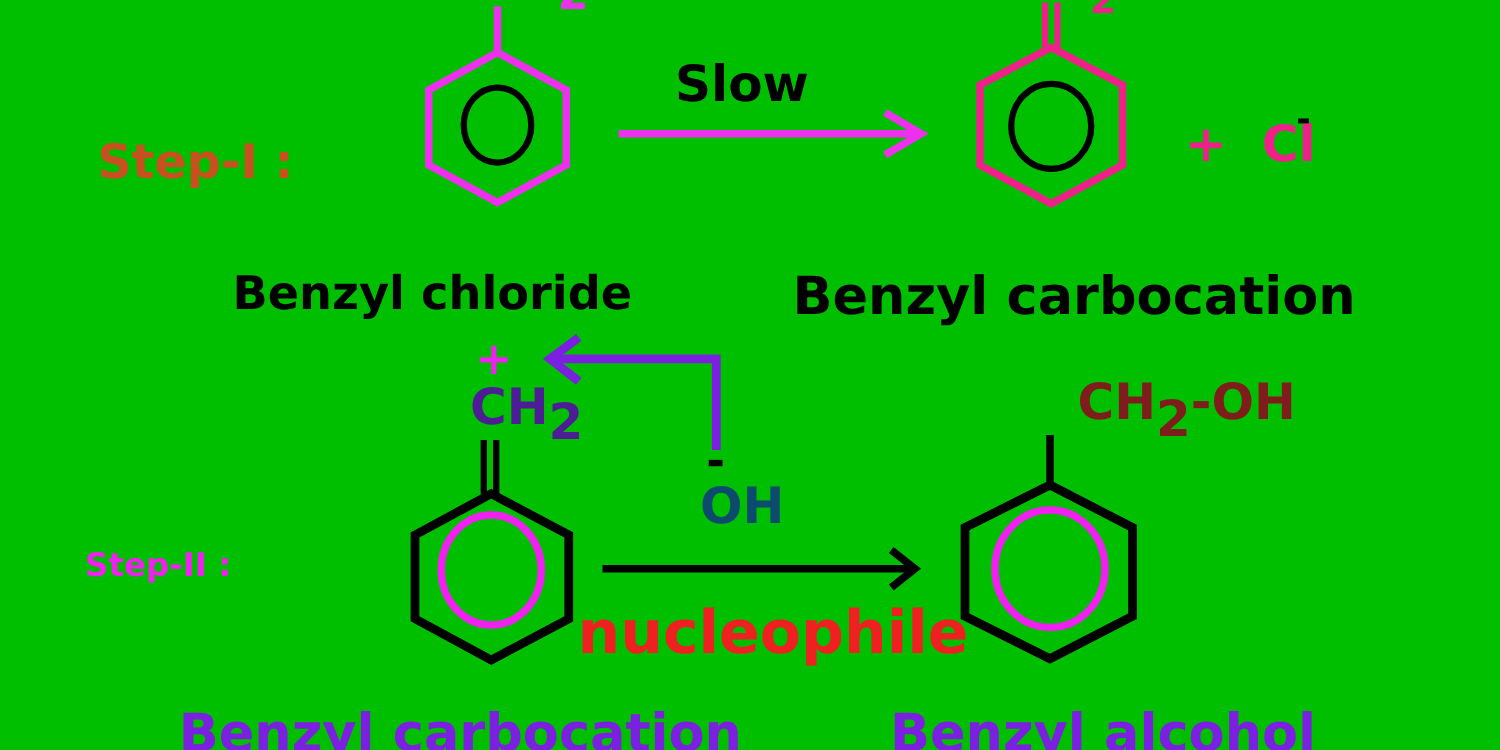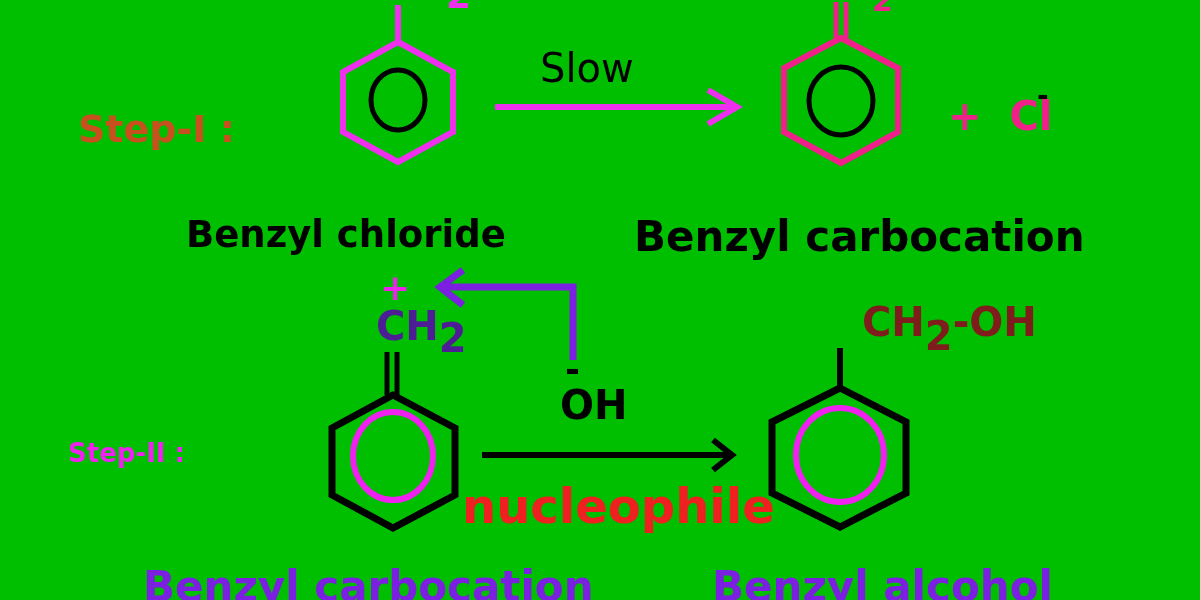--- a/index.html
+++ b/index.html
@@ -1,29 +1,29 @@
 <!DOCTYPE html>
 <html><head>
 <meta charset="utf-8">
 <style>
   html, body { margin:0; padding:0; }
   body { width:1200px; height:600px; overflow:hidden; background:#00bf00; position:relative; font-family:"DejaVu Sans", "Liberation Sans", sans-serif; }
   .canvas { position:absolute; left:0; top:0; width:1200px; height:600px; }
   .txt { position:absolute; font-weight:bold; white-space:nowrap; line-height:1; }
   .step1 { left:78px; top:70px; font-size:38px; color:#c8501e;margin-top:40px; }
   .step2 { left:68px; top:440px; font-size:26px; color:#f020f0; }
-  .slow { left:540px; top:48px; font-size:40px; color:#000; font-weight:normal; }
+  .slow { left:540px; top:48px; font-size:40px; color:#000; font-weight:bold; }
   .plus-cl { left:948px; top:96px; font-size:40px; color:#f0208a; }
   .cl-minus { left:1037px; top:82px; font-size:28px; color:#000; }
   .lbl-bcl { left:186px; top:216px; font-size:37px; color:#000; }
   .lbl-bcarb { left:634px; top:216px; font-size:42px; color:#000; }
   .ch2-cat { left:376px; top:306px; font-size:40px; color:#4c1d95; }
   .ch2-cat sub { font-size:40px; vertical-align:-12px; }
   .plus-cat { left:380px; top:270px; font-size:36px; color:#f020f0; }
-  .oh { left:560px; top:385px; font-size:40px; color:#000000; }
+  .oh { left:560px; top:385px; font-size:40px; color:#0c4a6e; }
   .oh-minus { left:565px; top:352px; font-size:36px; color:#000; }
   .nuc { left:462px; top:482px; font-size:48px; color:#ee2020; }
   .ch2oh { left:822px; top:302px; font-size:40px; color:#7f1d1d;margin-left:40px; }
   .ch2oh sub { font-size:40px; vertical-align:-14px; }
   .lbl-bcarb2 { left:143px; top:566px; font-size:42px; color:#7b1fe0; }
   .lbl-balc { left:712px; top:566px; font-size:42px; color:#7b1fe0; }
 </style>
 </head>
 <body>
 

